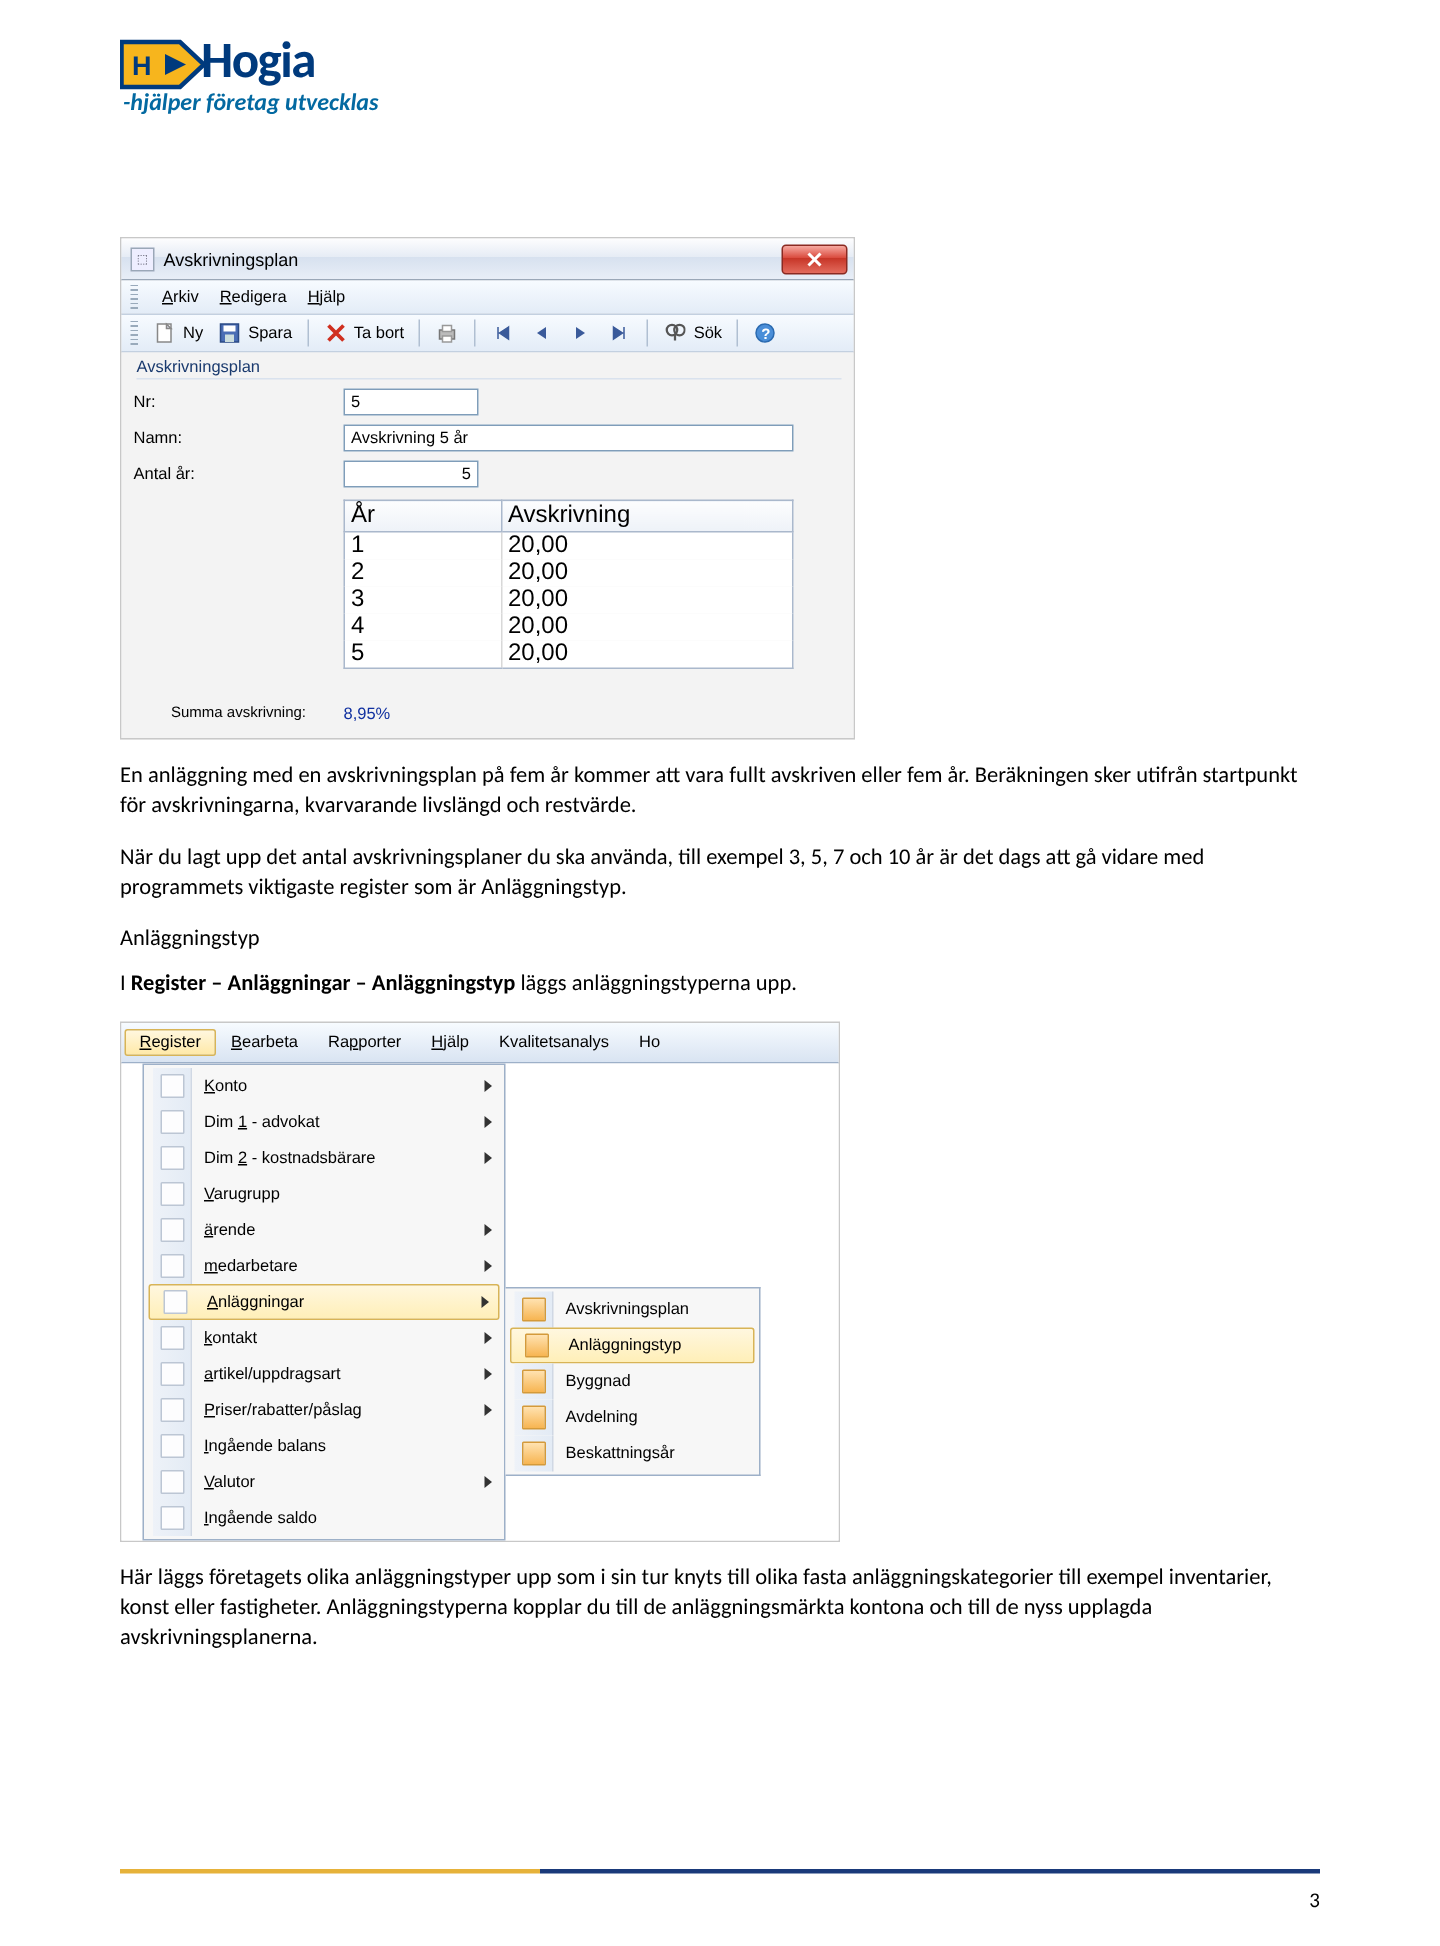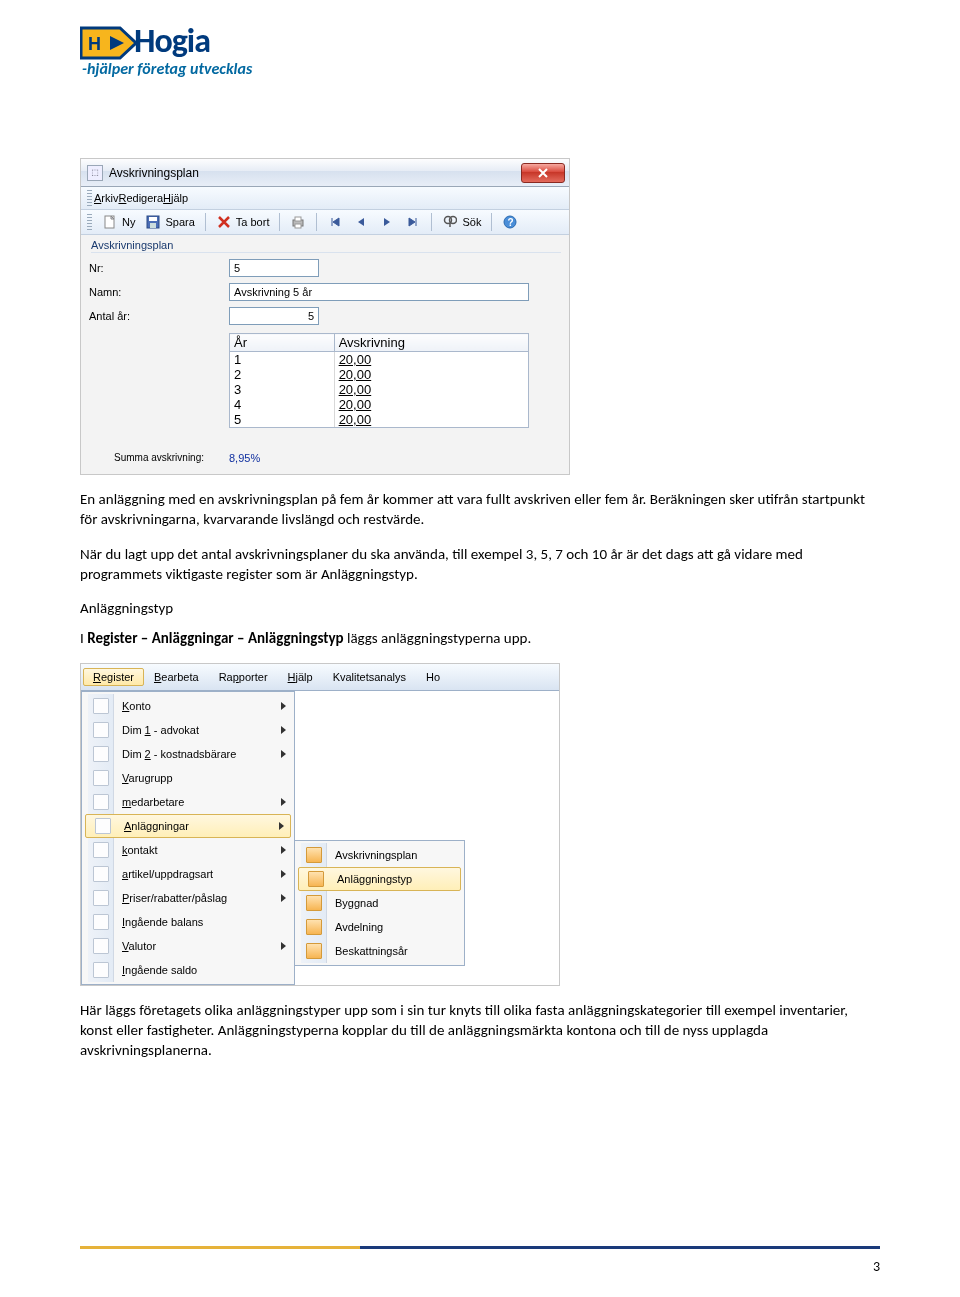--- a/index.html
+++ b/index.html
@@ -60,21 +60,21 @@
     background: linear-gradient(#f6a9a1, #d9483b 45%, #c73628 46%, #e36b5d);
     border: 1px solid #8a2a22;
     display:flex;align-items:center;justify-content:center;
   }
   .closebtn svg { display:block; }
 
   .menubar {
     background: linear-gradient(#f7fbff, #e3ecf7);
     border-bottom: 1px solid #c3d0e0;
     padding: 3px 6px;
-    display:flex; align-items: center;
+    display:flex; gap: 14px; align-items: center;
   }
   .menubar .grip, .toolbar .grip {
     width: 5px; height: 16px;
     background: repeating-linear-gradient(to bottom, #9ab 0 1px, transparent 1px 3px);
     margin-right: 2px;
   }
   .menuitem { font-size: 11px; }
   .menuitem u { text-decoration: underline; }
 
   .toolbar {
@@ -104,32 +104,32 @@
   }
   .txtinput.right { text-align:right; }
   .w1 { width: 90px; }
   .w2 { width: 300px; }
 
   .grid {
     margin-left: 140px; margin-top: 8px;
     border: none;
     width: 300px;
   }
-  .grid table { border-collapse: collapse; width: 100%; font-size:13px;border-radius:27px; }
+  .grid table { border-collapse: collapse; width: 100%; font-size:16px;border-radius:27px; }
   .grid th {
     background: linear-gradient(#fdfdfe, #eef2f8);
     border: 1px solid #aab8cc; text-align:left; font-weight:400;
     padding: 1px 4px; height:16px;
   }
   .grid td {
     border-left: 1px solid #d8d8d8;
     padding: 0 4px; height:14px; background:#fff;
   }
   .grid tr td:first-child { border-left: 1px solid #aab8cc; }
-  .grid tr td:last-child { border-right: 1px solid #aab8cc; text-decoration: underline; }
+  .grid tr td:last-child { border-right: 1px solid #aab8cc; }
   .grid tbody tr:last-child td { border-bottom: 1px solid #aab8cc; }
 
   .sumrow { display:flex; margin-top: 24px; }
   .sumrow label { width:140px; font-size:10px;text-align:center; }
   .sumval { color:#1030a0; font-size:11px; }
 
   
   .para { font-size: 15px; line-height: 1.35; margin: 10px 0 14px 0; }
   .para.h { margin-bottom: 0; }
   .bold { font-weight: 700; }
@@ -159,21 +159,21 @@
 
   .menubody {
     display:flex; align-items:flex-start;
     background: #fff;
   }
   .dropdown {
     background: #f7f7f7;
     border: 1px solid #9db0c8;
     padding: 2px;
   }
-  .dd1 { width: 214px; }
+  .dd1 { width: 242px; margin-left: 14px; }
   .dd2 { width: 170px; border-left: none; }
   .dditem {
     display:flex; align-items:center;
     height: 24px;
     padding: 0 18px 0 4px;
     position: relative;
     font-size:11px;
     background: #f7f7f7;
   }
   .dditem .gutter {
@@ -431,20 +431,27 @@
               <span class="gico"></span>
             </span>
             <span>Dim <u>2</u> - kostnadsbärare</span>
             <span class="arrow"></span>
           </div>
           <div class="dditem">
             <span class="gutter">
               <span class="gico"></span>
             </span>
             <span><u>V</u>arugrupp</span>
+          </div>
+          <div class="dditem">
+            <span class="gutter">
+              <span class="gico"></span>
+            </span>
+            <span><u>ä</u>rende</span>
+            <span class="arrow"></span>
           </div>
           <div class="dditem">
             <span class="gutter">
               <span class="gico"></span>
             </span>
             <span><u>m</u>edarbetare</span>
             <span class="arrow"></span>
           </div>
           <div class="dditem sel">
             <span class="gutter">

